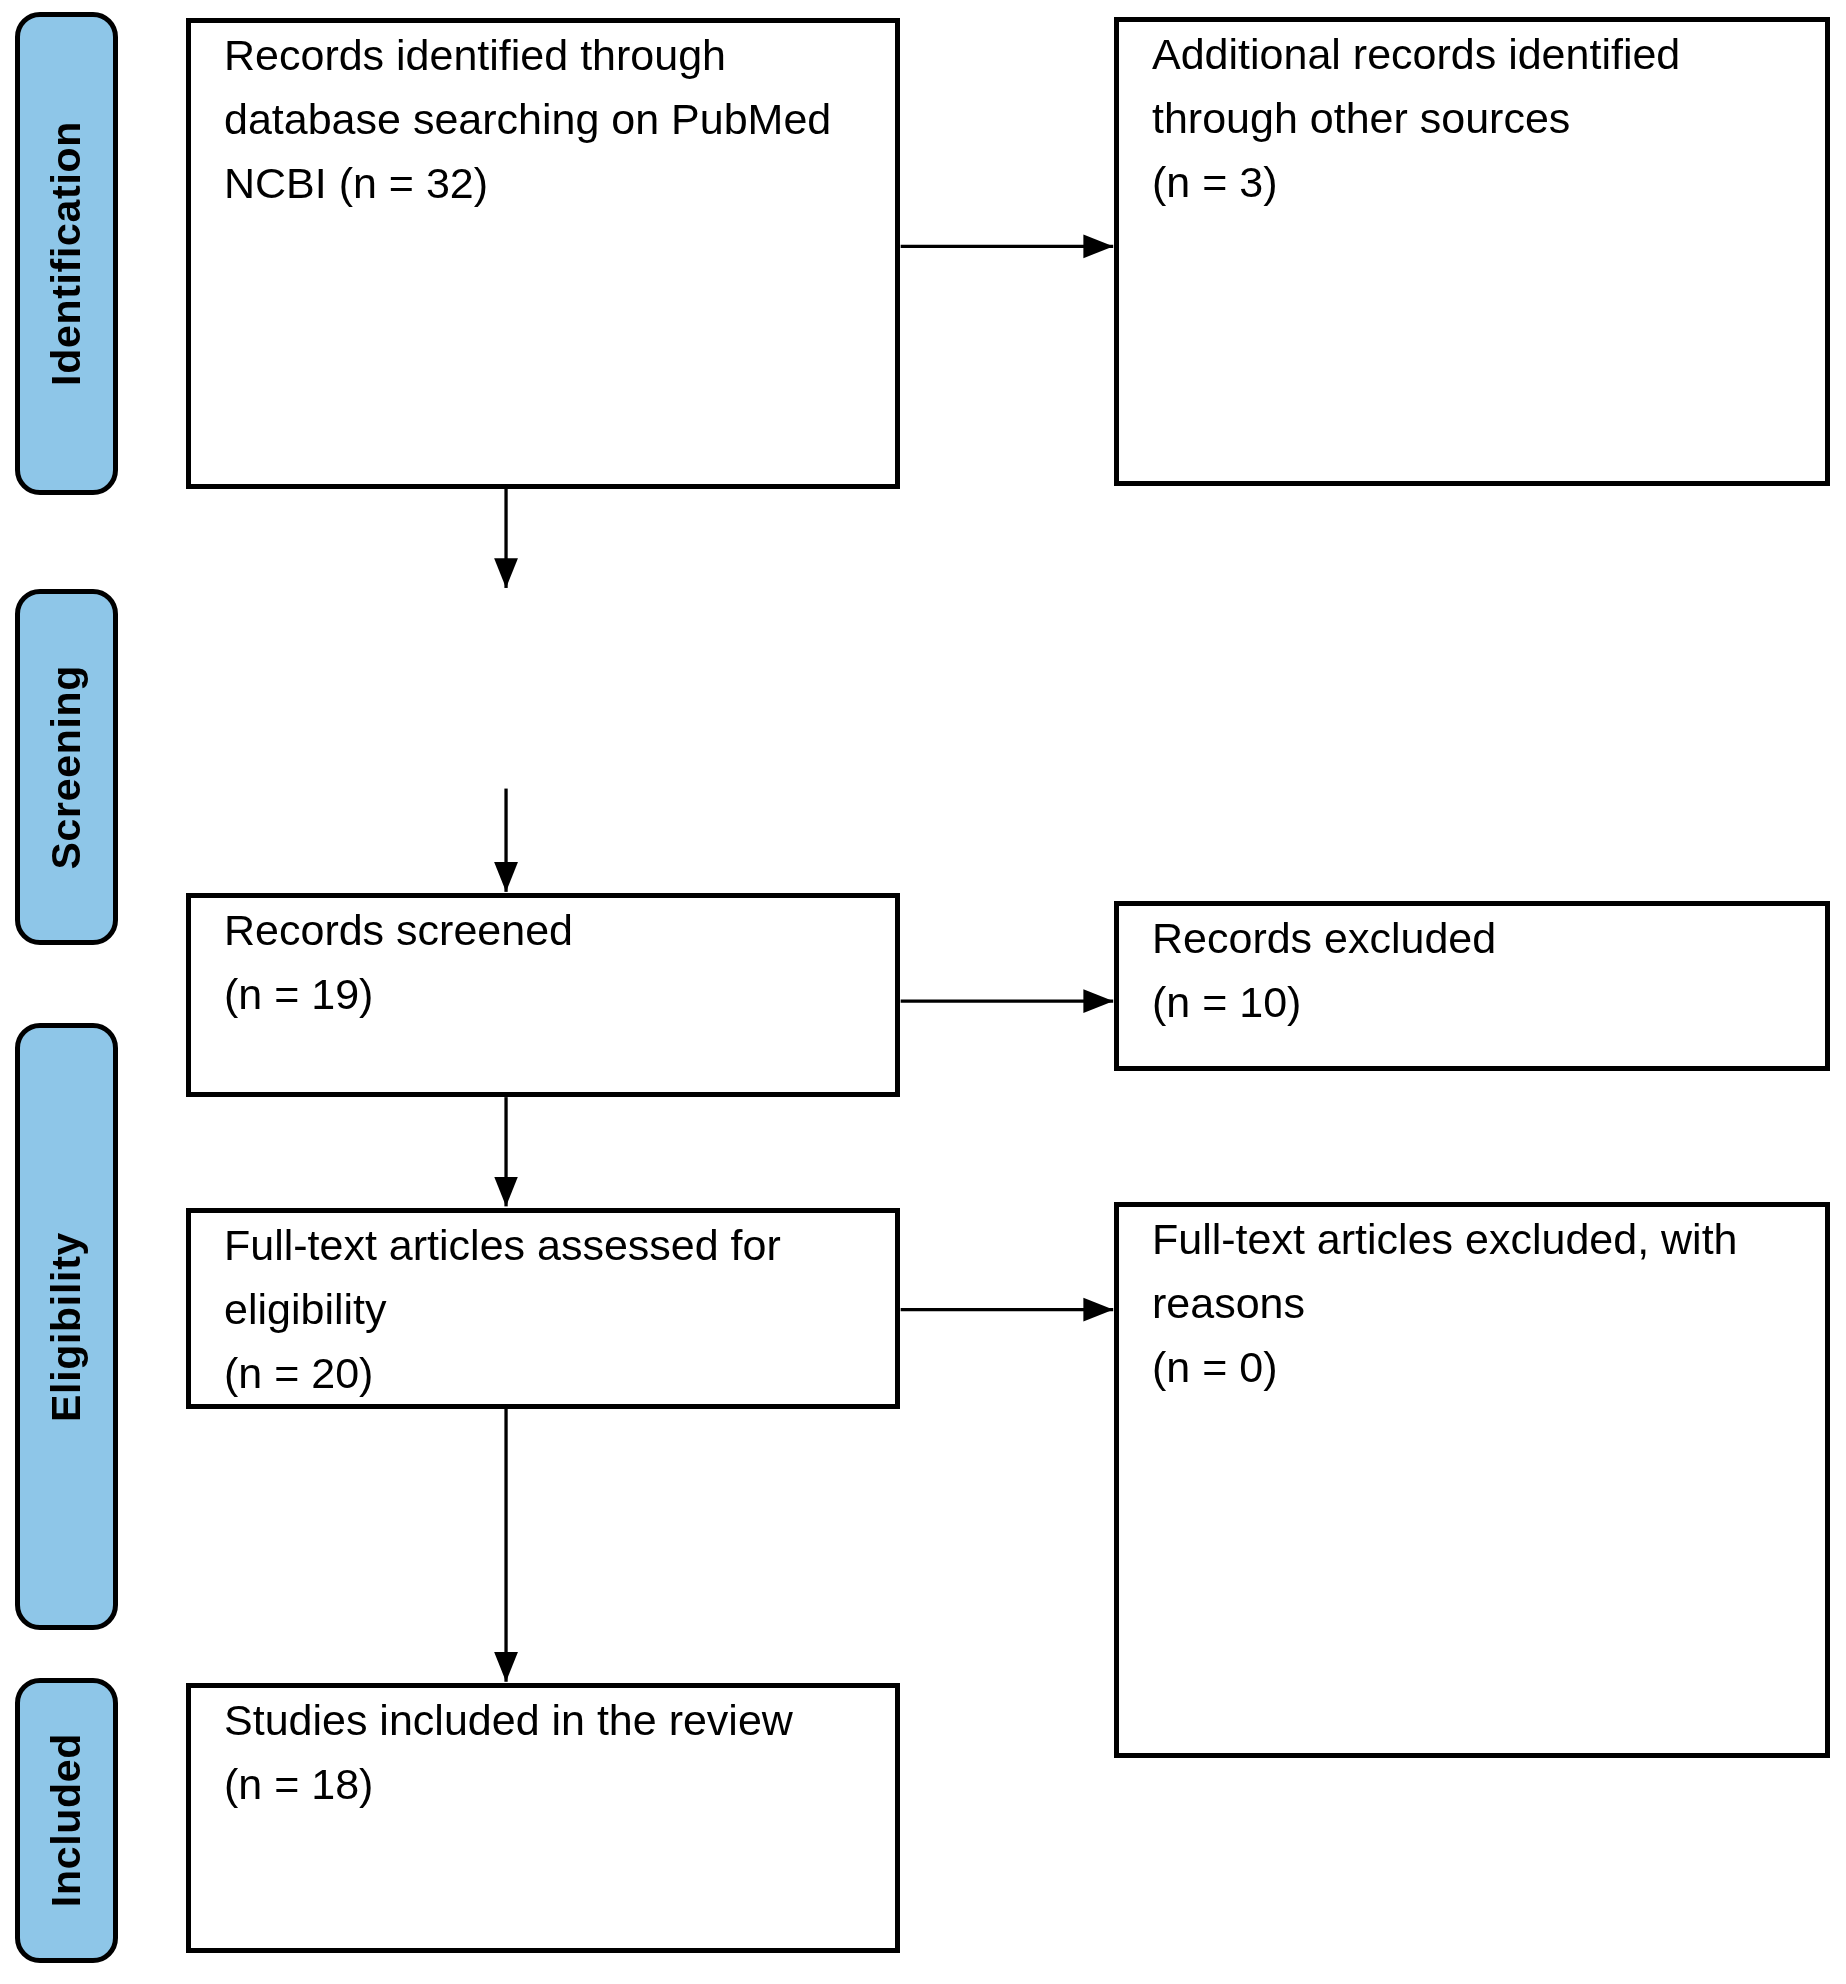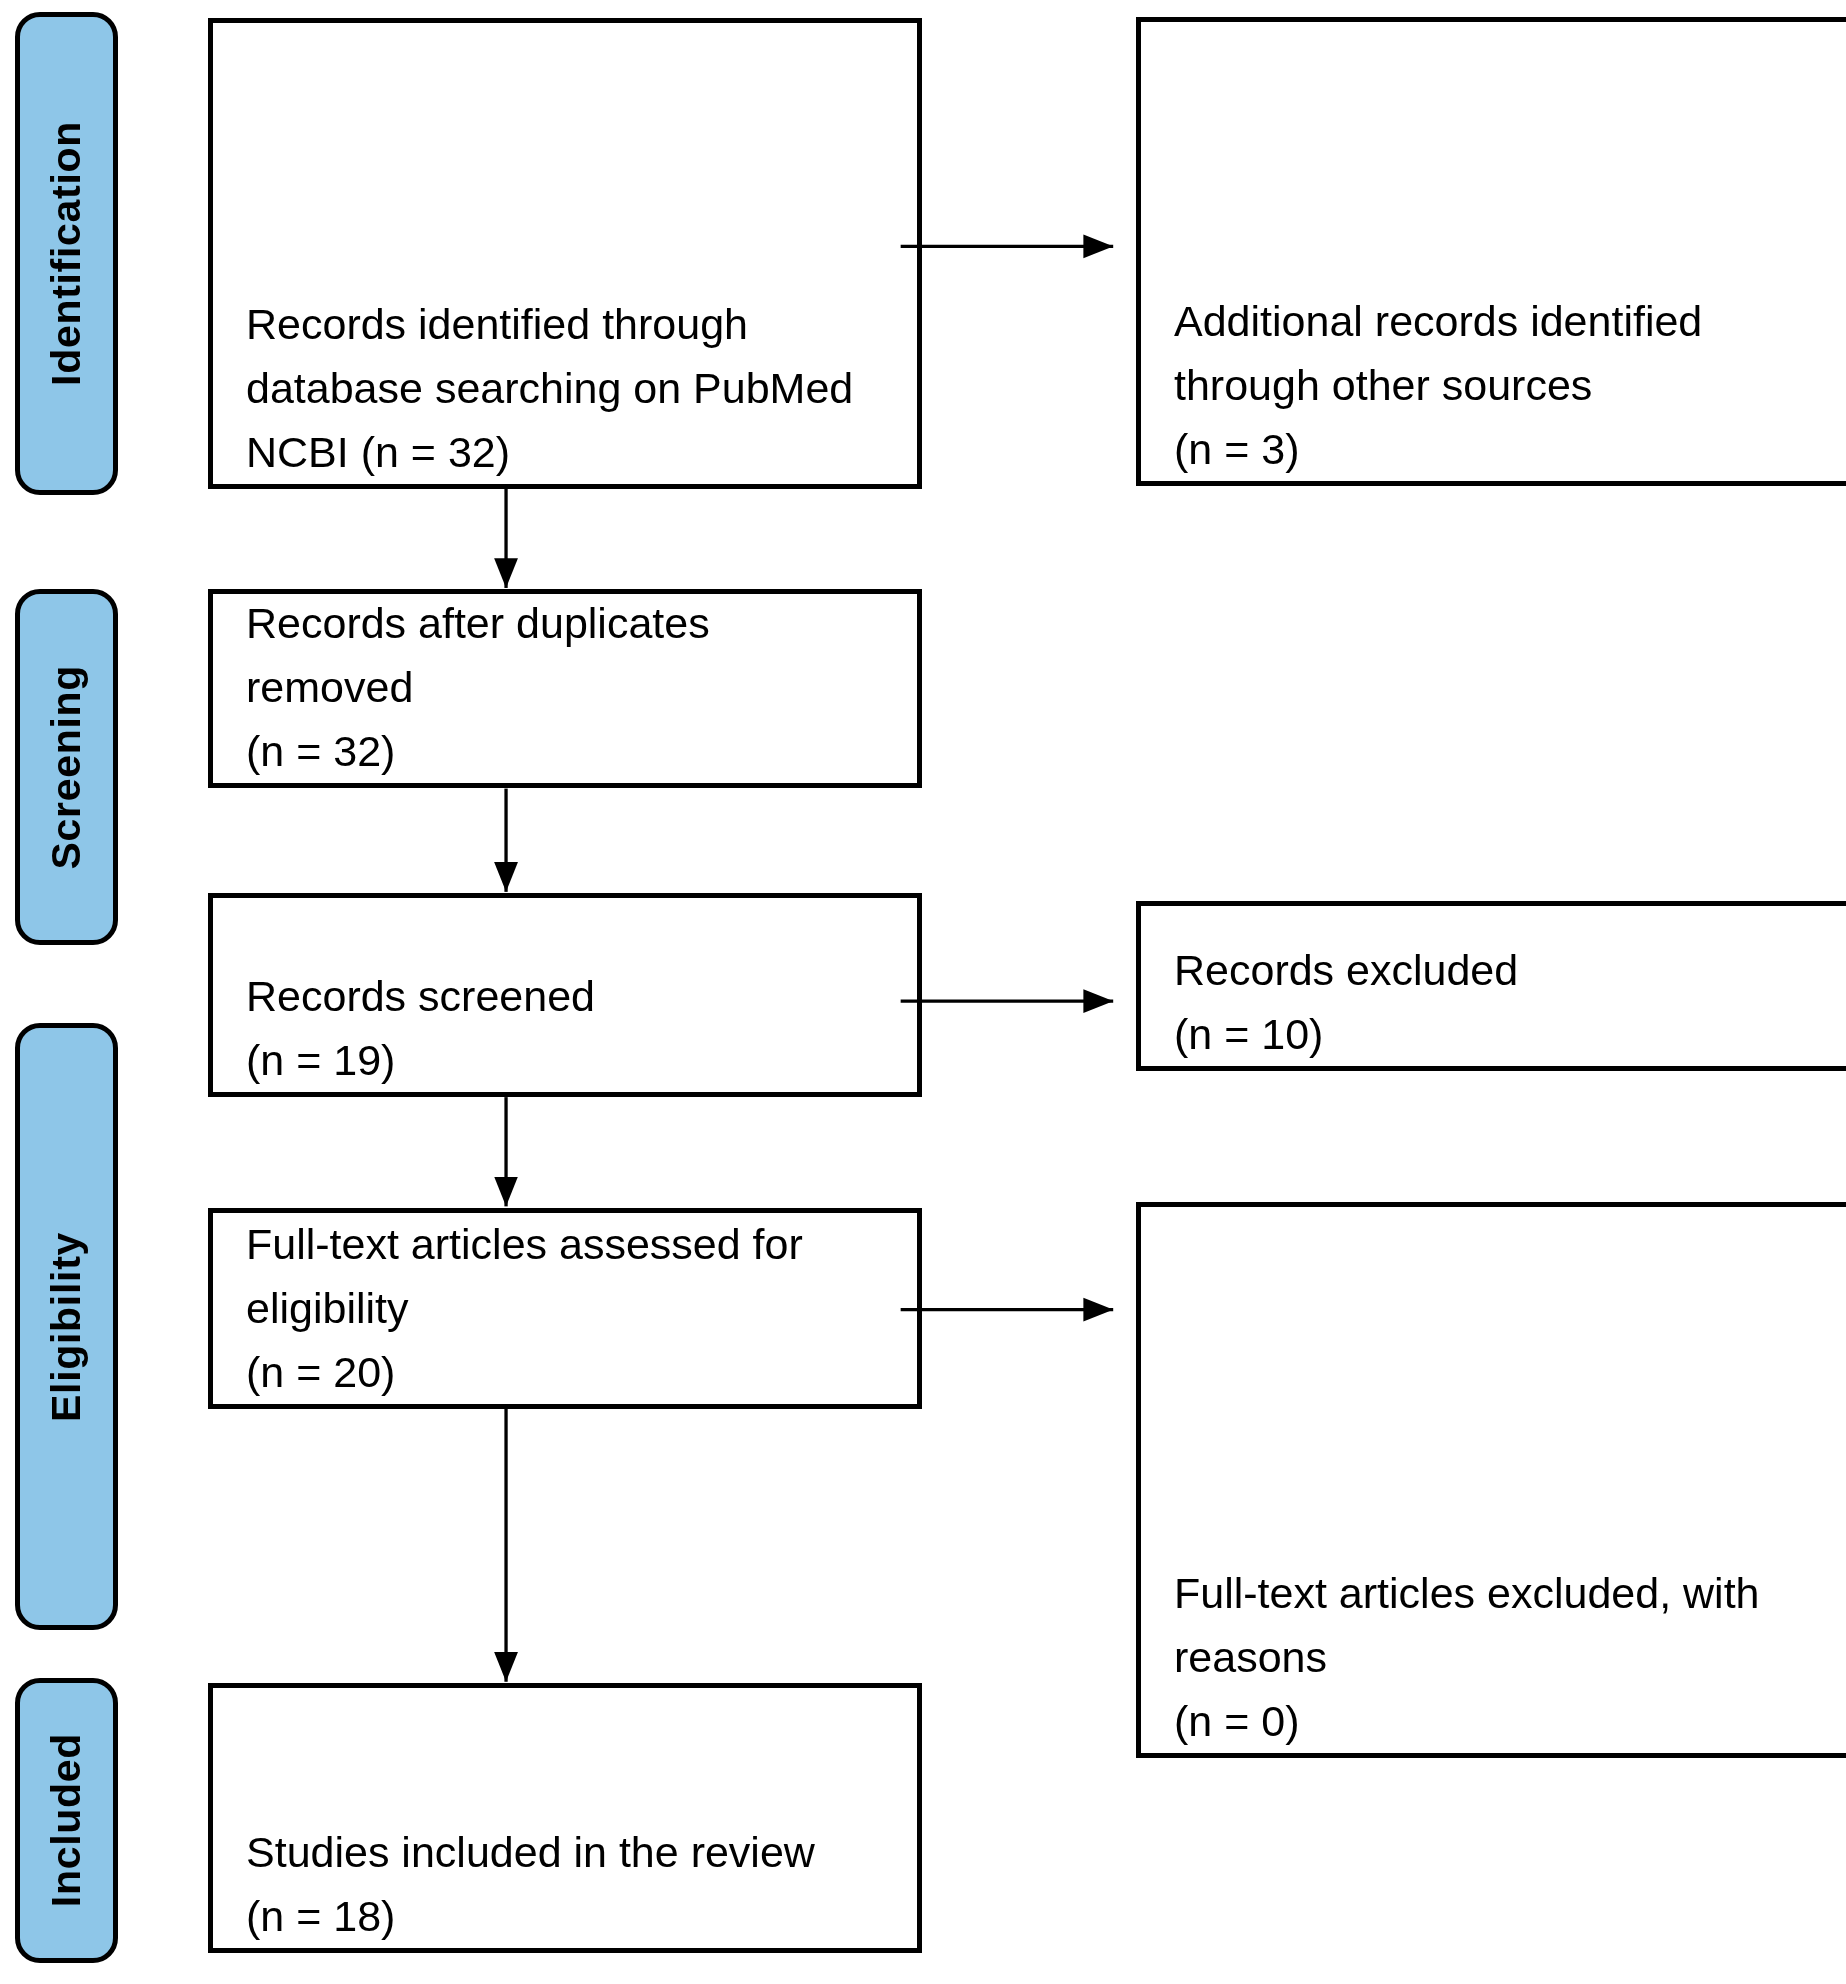--- a/index.html
+++ b/index.html
@@ -38,22 +38,21 @@
     font-weight:bold;
     letter-spacing:0.7px;
     white-space:nowrap;
   }
   
   .box{
     position:absolute;
     background:var(--box-fill);
     border:5.3px solid var(--line-color);
     display:flex;
-    align-items:flex-end;
-    margin-left:22px;
+    align-items:flex-start;
   }
   .col-left{left:186px;width:714px;}
   .col-right{left:1114px;width:716px;}
   .box-text{
     padding:0 33px;
     font-size:43px;
     line-height:64px;
     white-space:pre-line;
   }
   
@@ -86,25 +85,20 @@
   <div class="stage" style="top:1678px;height:285px">
     <span class="stage-label">Included</span>
   </div>
 
   <div class="box col-left" style="top:18px;height:471px">
     <div class="box-text">Records identified through
 database searching on PubMed
 NCBI (n = 32)</div>
   </div>
 
-  <div class="box col-left" style="top:589px;height:199px">
-    <div class="box-text">Records after duplicates
-removed
-(n = 32)</div>
-  </div>
 
   <div class="box col-left" style="top:893px;height:204px">
     <div class="box-text">Records screened
 (n = 19)</div>
   </div>
 
   <div class="box col-left" style="top:1208px;height:201px">
     <div class="box-text">Full-text articles assessed for
 eligibility
 (n = 20)</div>

